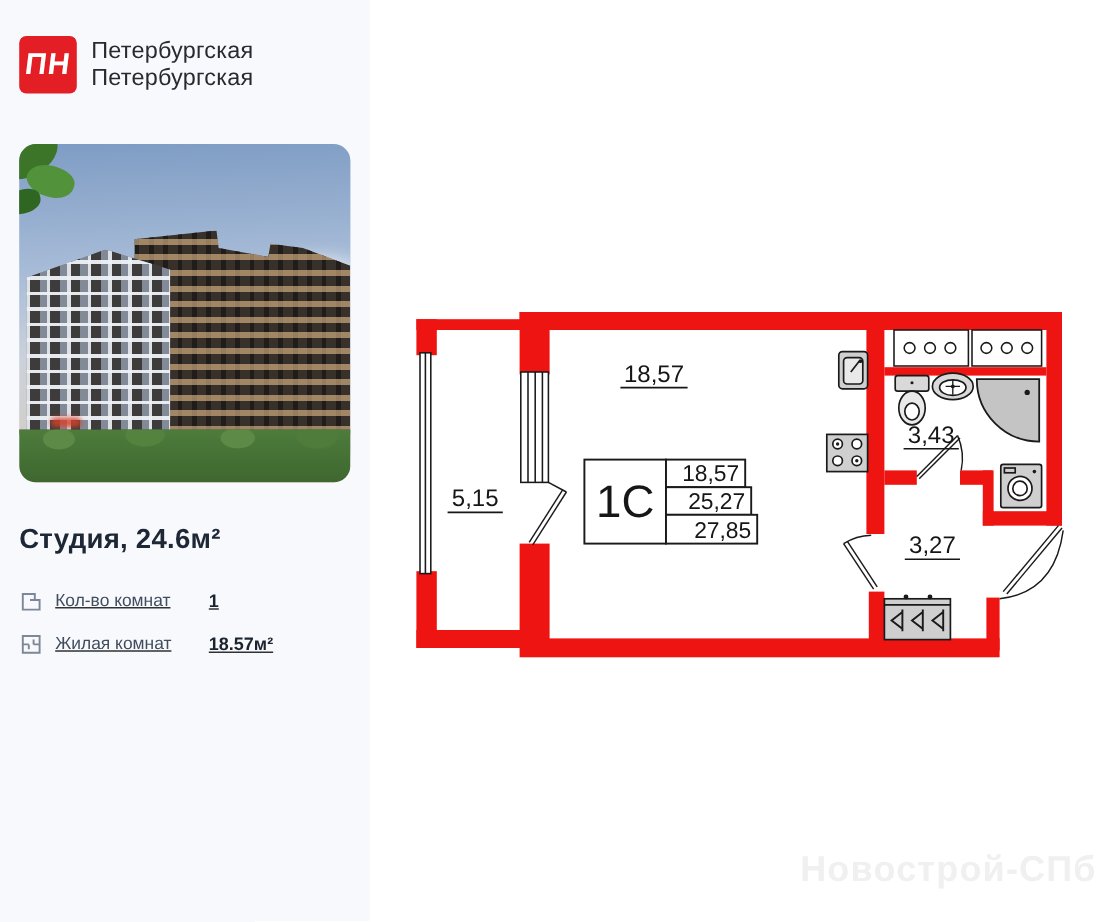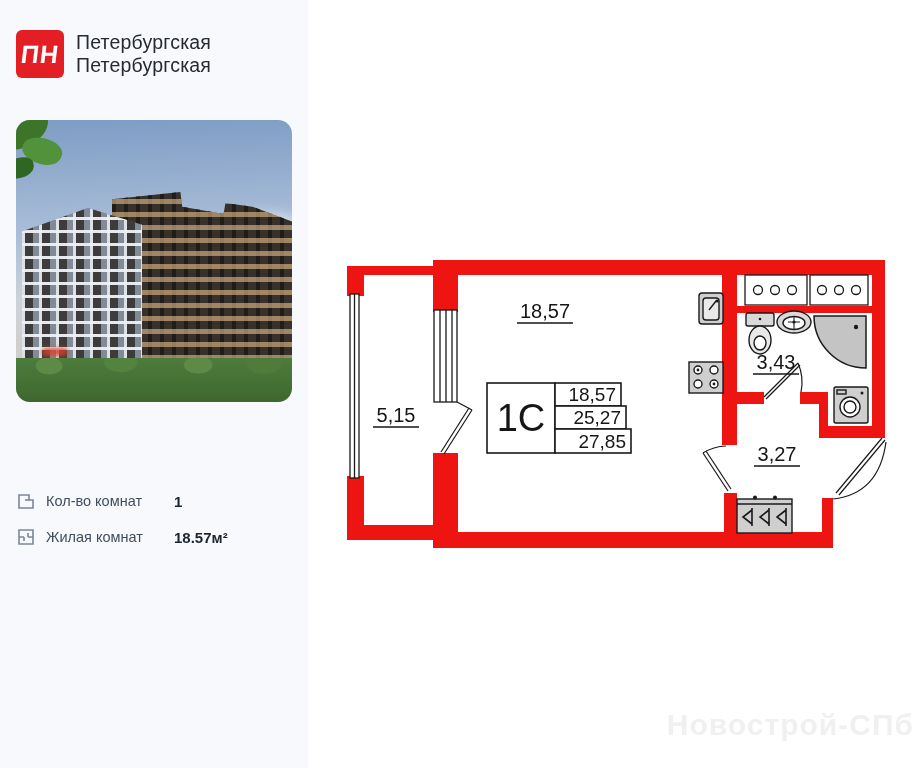--- a/index.html
+++ b/index.html
@@ -71,21 +71,21 @@
   .leaf { position:absolute; background:#47812f; border-radius:60% 40% 55% 45%; }
   .leaf.l1 { width:52px; height:34px; transform:rotate(-28deg); left:0; top:8px; background:#3c7527; }
   .leaf.l2 { width:40px; height:26px; transform:rotate(22deg); left:24px; top:34px; background:#52923a; }
   .leaf.l3 { width:30px; height:20px; transform:rotate(-10deg); left:6px; top:54px; background:#2f6622; }
   .carlight { position:absolute; left:26px; bottom:46px; width:26px; height:8px; background:#d8402a; border-radius:4px; filter:blur(2px); opacity:.85; }
   
   .listing-title {
     position:absolute; left:16px; top:436px; font-size:23px; font-weight:bold; color:#1e2736; letter-spacing:0.2px;
   }
   .details { position:absolute; left:16px; top:490px; width:276px; }
-  .drow { display:flex; align-items:center; height:22px; margin-bottom:14px; }
+  .drow { display:flex; align-items:center; height:22px; margin-bottom:14px;text-decoration:underline; }
   .drow .dicon { width:20px; height:20px; flex:0 0 20px; margin-right:10px; color:#7d8798; }
   .drow .dlabel { font-size:14.5px; color:#414d5e; width:128px; flex:0 0 128px; }
   .drow .dvalue { font-size:15px; font-weight:bold; color:#1c2430; }
   
   .plan-svg { position:absolute; left:345px; top:256px; width:565px; height:292px; }
   .plan-txt { font-family:"Liberation Sans",sans-serif; fill:#161616; }
   .watermark {
     position:absolute; right:8px; bottom:26px; font-size:30px; font-weight:bold;
     color:#f0f0f0; letter-spacing:1px;
   }
@@ -116,20 +116,21 @@
       <div class="fence"></div>
       <div class="carlight"></div>
       <div class="hedge"></div>
       <div class="leaves">
         <div class="leaf l1"></div>
           <div class="leaf l2"></div>
           <div class="leaf l3"></div>
       </div>
     </div>
 
+    <div class="listing-title">Студия, 24.6м²</div>
 
     <div class="details">
 
       <div class="drow">
         <svg class="dicon" viewBox="0 0 20 20" fill="none" stroke="currentColor" stroke-width="1.6">
           <path d="M3 4 H13 V9 H17 V17 H3 Z"></path>
             <path d="M13 9 H9"></path>
         </svg>
         <span class="dlabel">Кол-во комнат</span>
         <span class="dvalue">1</span>

